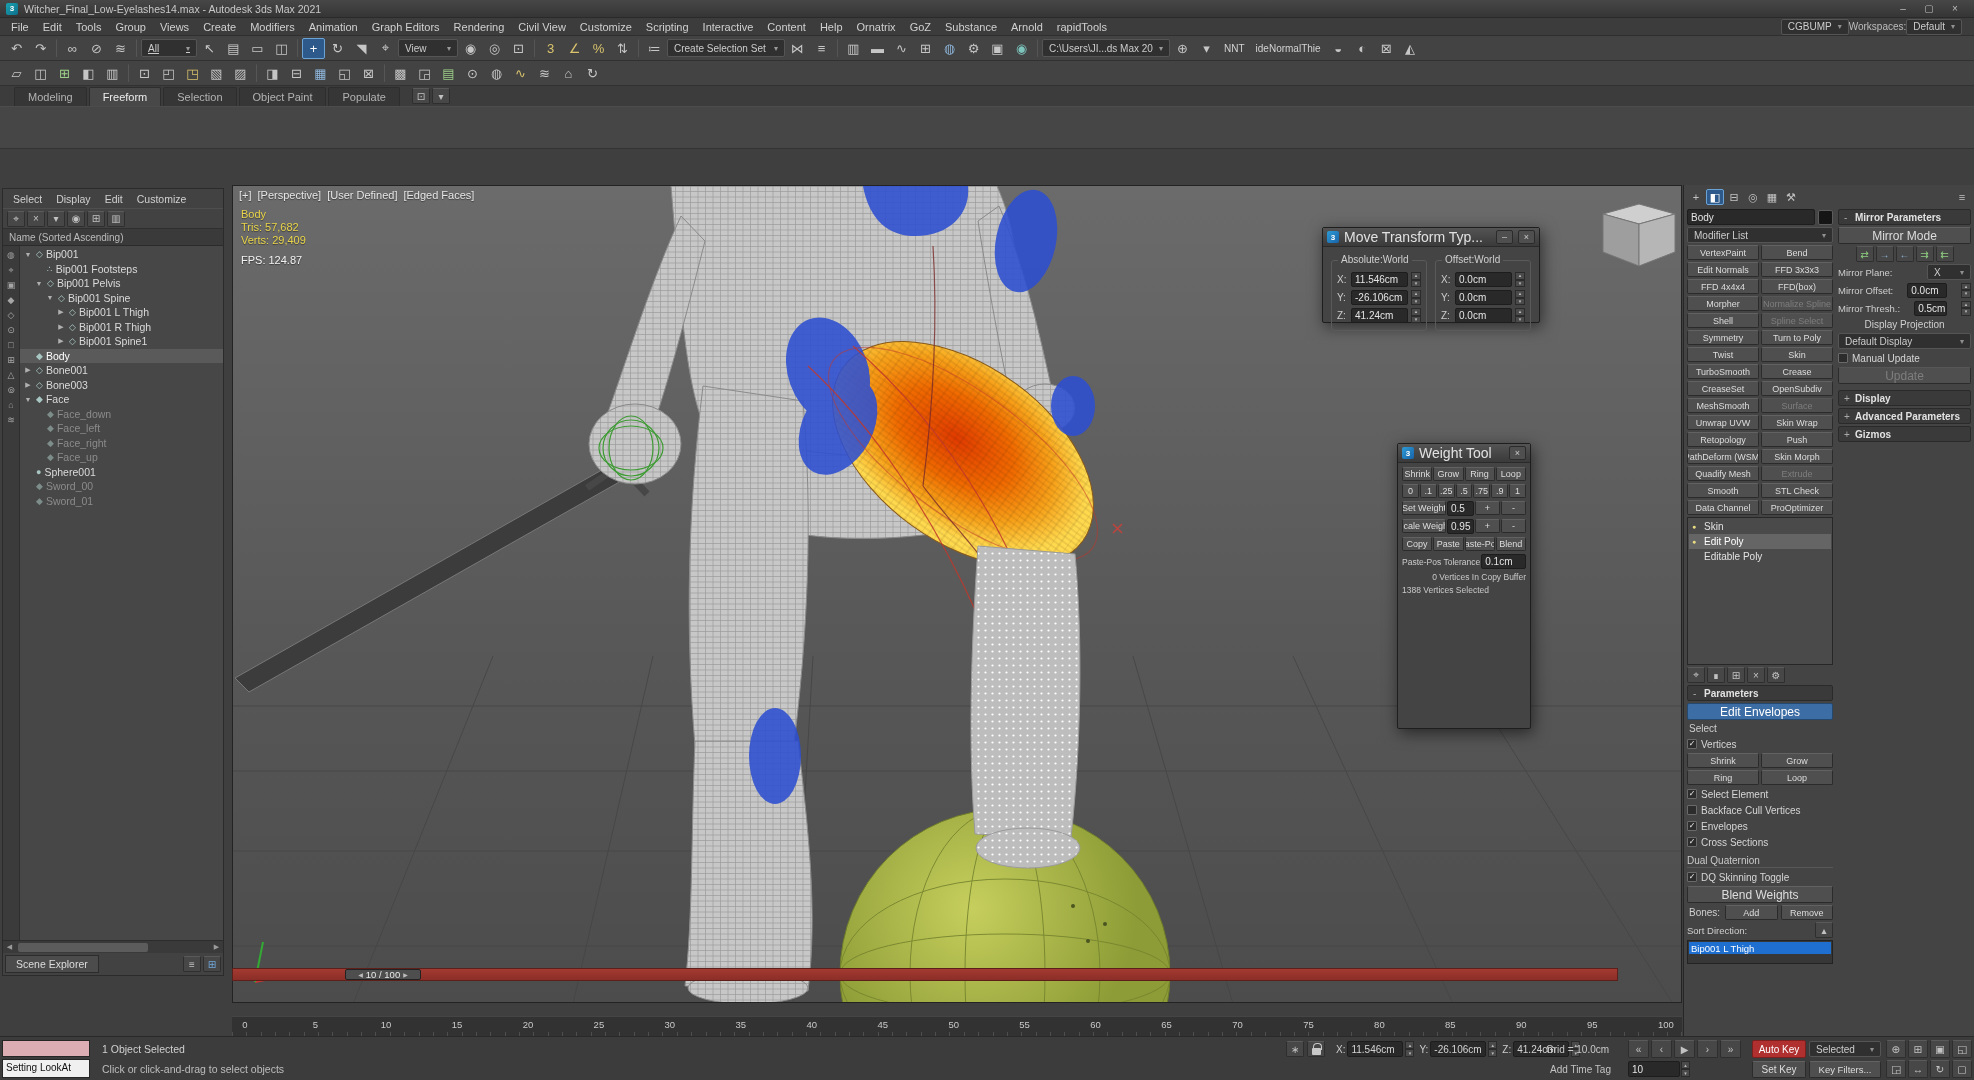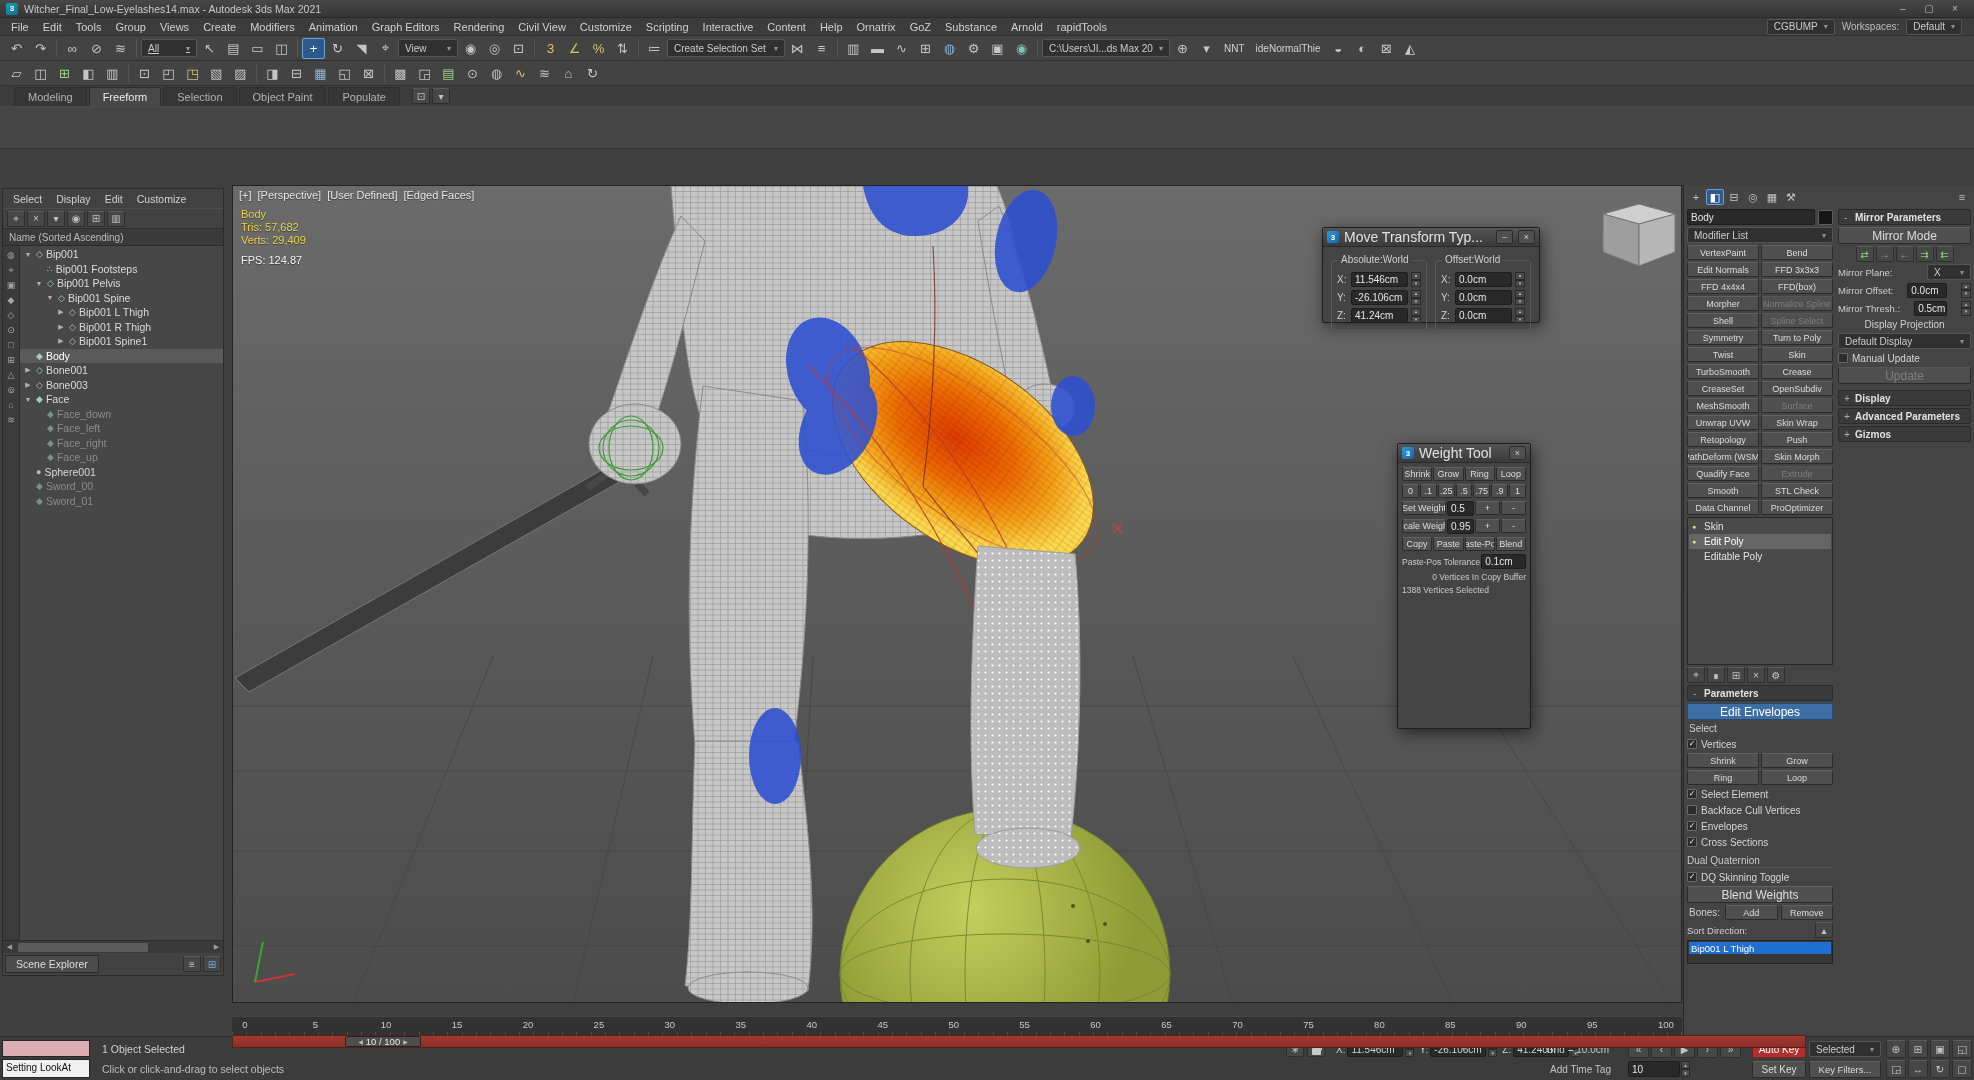--- a/index.html
+++ b/index.html
@@ -8,21 +8,21 @@
 .abs{position:absolute}
 
 .titlebar{left:0;top:0;width:1974px;height:18px;background:linear-gradient(#474747,#353535);display:flex;align-items:center;gap:6px;padding:0 6px;border-bottom:1px solid #2a2a2a}
 .appicon{width:12px;height:12px;background:linear-gradient(135deg,#19a3b0,#0d6f8c);border-radius:2px;display:flex;align-items:center;justify-content:center;font-size:8px;color:#fff;font-weight:bold;flex:0 0 auto}
 .wtitle{font-size:10.5px;color:#c8c8c8;white-space:nowrap}
 .wctrls{margin-left:auto;display:flex}
 .wbtn{width:26px;height:17px;display:flex;align-items:center;justify-content:center;color:#bbb;font-size:10px}
 .menubar{left:0;top:18px;width:1974px;height:18px;background:#3c3c3c;display:flex;align-items:center;padding:0 4px;border-bottom:1px solid #2f2f2f}
 .menu-items{display:flex;align-items:center}
 .menu-item{padding:1px 7px;font-size:11px;color:#d0d0d0;white-space:nowrap}
-.mb-right{margin-left:auto;display:flex;align-items:center;gap:7px;padding-right:8px}
+.mb-right{margin-left:auto;display:flex;align-items:center;padding-right:8px}
 .wslabel{font-size:10px;color:#bdbdbd}
 .dd{height:16px;background:#303030;border:1px solid #555;border-radius:2px;display:inline-flex;align-items:center;gap:6px;padding:0 6px;font-size:10px;color:#ccc;white-space:nowrap}
 .dd .caret{color:#909090;font-size:8px}
 
 .tbar{left:0;width:1974px;height:25px;background:#434343;border-bottom:1px solid #313131;display:flex;align-items:center;padding:0 5px;gap:1px}
 .t1{top:36px}.t2{top:61px}
 .tb-it{width:23px;height:21px;display:flex;align-items:center;justify-content:center;font-size:13px;color:#c6c6c6;border-radius:2px;flex:0 0 auto}
 .tb-it .lbl,.tb-it .caret{display:none}
 .tb-it.sep{width:1px;height:18px;background:#2d2d2d;border-right:1px solid #565656;margin:0 3px}
 .tb-it.drop{width:auto;height:18px;background:#303030;border:1px solid #555;border-radius:2px;padding:0 6px;font-size:10px;color:#ccc;justify-content:space-between;gap:6px}
@@ -129,21 +129,21 @@
 .pair{display:flex;gap:2px}
 .pair .btn{flex:1;height:15px}
 .seplab{font-size:10px;color:#c9c9c9;border-bottom:1px solid #585858;padding:2px 0 1px;margin-top:2px}
 .bonesrow{display:flex;align-items:center;gap:3px}
 .bonesrow .btn{flex:1;height:15px}
 .lblrow{display:flex;align-items:center;gap:14px;font-size:9.5px;color:#cfcfcf;height:16px}
 .lblrow .lab{flex:0 0 auto;white-space:nowrap}
 .boneslist{background:#373737;border:1px solid #232323;height:24px;overflow:hidden;font-size:9.5px;padding:1px}
 .ddsm{margin-left:auto}
 
-.tslider{left:232px;top:1035px;width:1574px;height:13px;background:linear-gradient(#a33a31,#8b2e27);border:1px solid #5c1f19;z-index:2}
+.tslider{left:232px;top:968px;width:1386px;height:13px;background:linear-gradient(#a33a31,#8b2e27);border:1px solid #5c1f19;z-index:2}
 .ts-handle{position:absolute;left:112px;top:0;width:76px;height:11px;background:#4e4e4e;border:1px solid #222;border-radius:2px;display:flex;align-items:center;justify-content:center;font-size:9.5px;color:#e8e8e8;gap:3px}
 .ts-handle .a{font-size:6px;color:#bbb}
 .ruler{left:232px;top:1016px;width:1450px;height:20px;background:#323232;border-top:1px solid #454545;display:flex;justify-content:space-between;align-items:flex-start;padding:2px 8px 0;font-size:9.5px;color:#c9c9c9;background-image:repeating-linear-gradient(90deg,#4e4e4e 0 1px,transparent 1px 14.35px);background-size:100% 4px;background-position:left bottom;background-repeat:no-repeat}
 .tick{min-width:10px;text-align:center}
 
 .status{left:0;top:1036px;width:1974px;height:44px;background:#3c3c3c;border-top:1px solid #292929;font-size:10.5px}
 .status>div{position:absolute}
 .listener-pink{left:2px;top:3px;width:88px;height:17px;background:#dcaeb3;border:1px solid #262626}
 .listener-white{left:2px;top:22px;width:88px;height:19px;background:#f0f0f0;border:1px solid #262626;color:#111;font-size:10px;padding:2px 3px;white-space:nowrap;overflow:hidden}
 .stat-line{left:102px;top:6px;color:#d0d0d0}
@@ -1053,21 +1053,21 @@
             <div class="btn mod">
               <span>Push</span>
             </div>
             <div class="btn mod">
               <span>PathDeform (WSM)</span>
             </div>
             <div class="btn mod">
               <span>Skin Morph</span>
             </div>
             <div class="btn mod">
-              <span>Quadify Face</span>
+              <span>Quadify Mesh</span>
             </div>
             <div class="btn mod st-disabled">
               <span>Extrude</span>
             </div>
             <div class="btn mod">
               <span>Smooth</span>
             </div>
             <div class="btn mod">
               <span>STL Check</span>
             </div>

